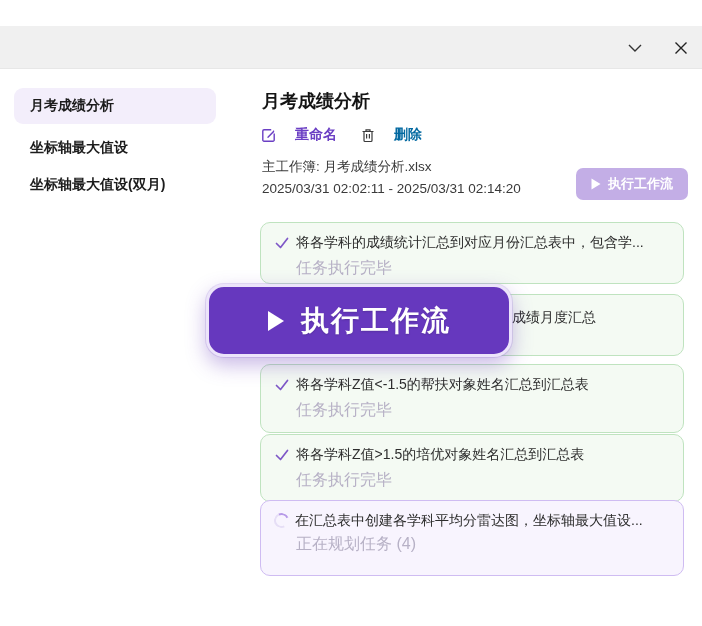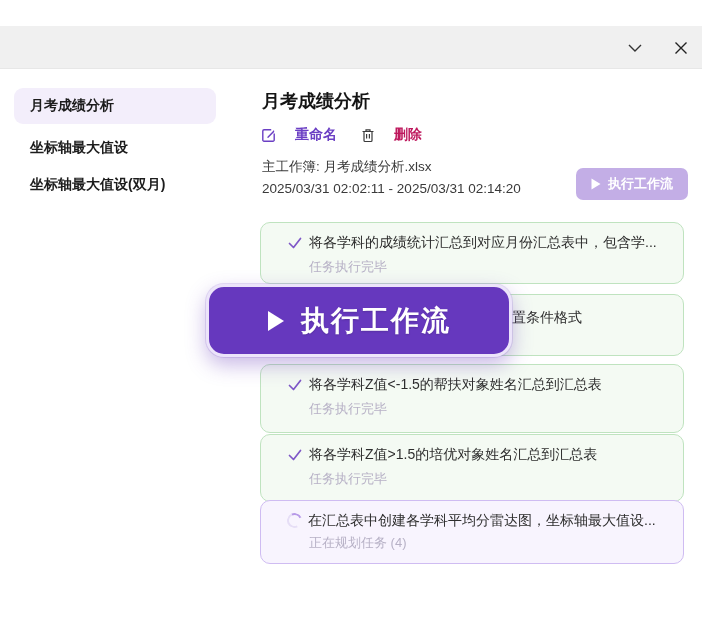--- a/index.html
+++ b/index.html
@@ -50,21 +50,21 @@
     position: absolute; left: 262px; top: 63px;
     font-size: 18px; font-weight: 700; color: #141414;
   }
   .actions {
     position: absolute; left: 261px; top: 100px;
     display: flex; gap: 24px; align-items: center;
     font-size: 14px; font-weight: 700;
   }
   .action { display: flex; align-items: center; gap: 19px; cursor: pointer; }
   .action-rename { color: #6b3fc4; }
-  .action-delete { color: #be185d; text-align: right; }
+  .action-delete { color: #0369a1; text-align: right; }
 
   .meta {
     position: absolute; left: 262px; top: 130px;
     font-size: 13.5px; color: #3a3a3a; line-height: 22px;
     white-space: nowrap;
   }
 
   .run-small {
     position: absolute; left: 576px; top: 142px;
     width: 112px; height: 32px;
@@ -74,38 +74,38 @@
     display: flex; align-items: center; justify-content: center; gap: 7px;
     cursor: pointer;
     font-family: inherit;
   }
 
   
   .card {
     position: absolute; left: 260px;
     width: 424px;
     border-radius: 10px;
-    padding: 11px 26px;
+    padding: 11px 13px;
   }
   .card-green  { background: #f4faf3; border: 1px solid #bfe3bf; }
   .card-purple { background: #f8f4fe; border: 1px solid #cfbcf2; }
   .c1 { top: 196px; height: 62px; }
   .c2 { top: 268px; height: 62px; }
   .c3 { top: 338px; height: 69px; }
   .c4 { top: 408px; height: 68px; }
-  .c5 { top: 474px; height: 64px; }
+  .c5 { top: 474px; height: 76px; }
 
   .card-line {
     display: flex; align-items: flex-start; gap: 6px;
     font-size: 14px; color: #2d2d2d;
     white-space: nowrap; overflow: hidden;
   }
   .card-line .icon-slot { flex: 0 0 auto; margin-top: 1px; }
   .card-status {
-    font-size: 13px; color: #b7b1c6;
+    font-size: 16px; color: #b7b1c6;
     margin: 4px 0 0 22px;
     white-space: nowrap;
   }
   .c2 .fragment {
     position: absolute; left: 251px; top: 14px;
     font-size: 14px; color: #2d2d2d; white-space: nowrap;
   }
 
   .spinner {
     display: inline-block;
@@ -200,21 +200,21 @@
         <svg width="16" height="16" viewBox="0 0 16 16">
             <path d="M2.5 8.5l4 4 7-9" fill="none" stroke="#7e57c7" stroke-width="1.7" stroke-linecap="round" stroke-linejoin="round"></path>
           </svg>
       </span>
       <span>将各学科的成绩统计汇总到对应月份汇总表中，包含学...</span>
     </div>
     <div class="card-status">任务执行完毕</div>
   </div>
 
   <div class="card card-green c2">
-    <span class="fragment">置条件格式</span>
+    <span class="fragment">成绩月度汇总</span>
   </div>
 
   <div class="card card-green c3">
     <div class="card-line">
       <span class="icon-slot">
         <svg width="16" height="16" viewBox="0 0 16 16">
             <path d="M2.5 8.5l4 4 7-9" fill="none" stroke="#7e57c7" stroke-width="1.7" stroke-linecap="round" stroke-linejoin="round"></path>
           </svg>
       </span>
       <span>将各学科Z值&lt;-1.5的帮扶对象姓名汇总到汇总表</span>

